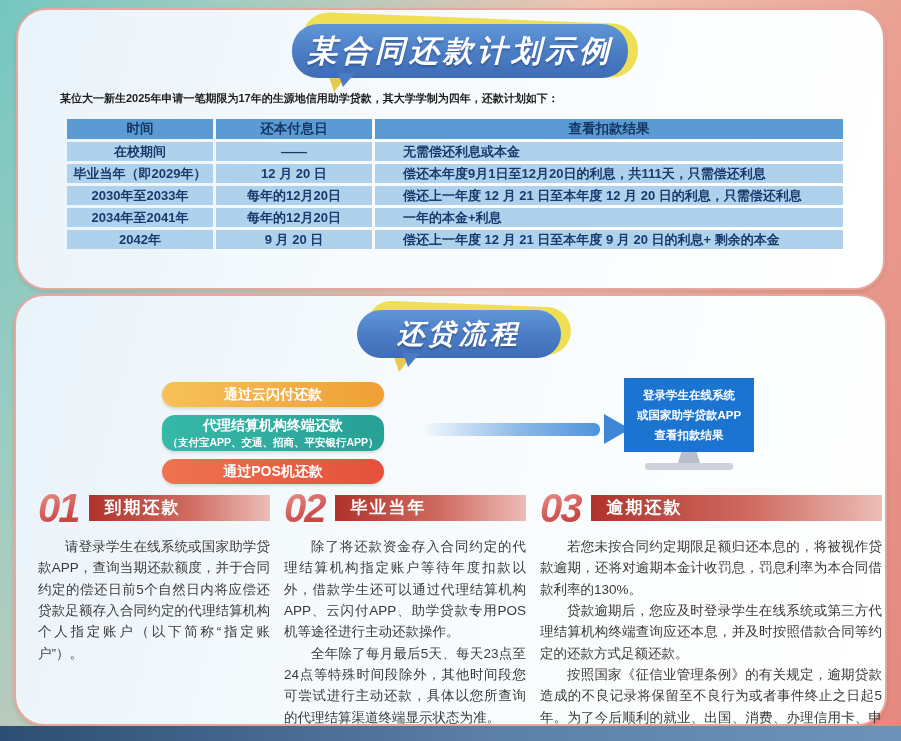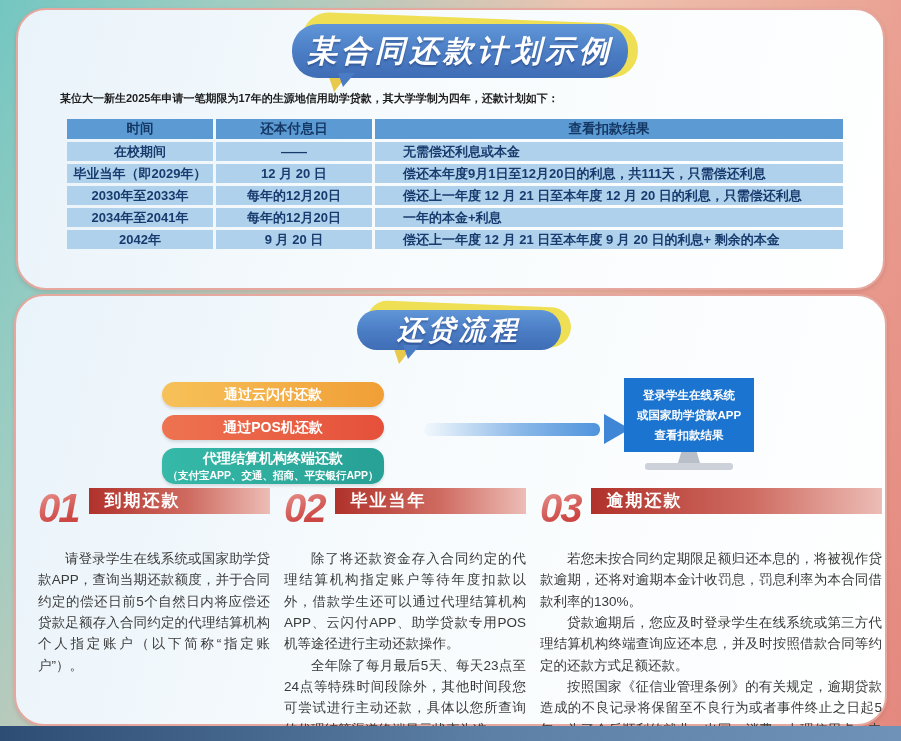--- a/index.html
+++ b/index.html
@@ -45,21 +45,21 @@
     border-left:6px solid transparent; border-right:14px solid transparent;
     border-top:18px solid #e8c94c;
   }
   .bubble .tail-b {
     position:absolute; left:46px; bottom:-9px; width:0; height:0;
     border-left:5px solid transparent; border-right:12px solid transparent;
     border-top:14px solid #4a7cc4;
   }
   .bubble1 { left:274px; top:14px; width:336px; height:54px; }
   .bubble1 .main span { font-size:30px; }
-  .bubble2 { left:341px; top:14px; width:204px; height:40px; }
+  .bubble2 { left:341px; top:14px; width:204px; height:48px; }
   .bubble2 .main span { font-size:27px; }
 
   .intro {
     position:absolute; left:42px; top:81px; width:800px;
     font-size:11px; font-weight:bold; color:#1d1d1d;
   }
 
   
   table.plan {
     position:absolute; left:46px; top:106px; width:782px;
@@ -116,21 +116,21 @@
     margin:0 auto; width:22px; height:11px; background:#b9bfc9;
     clip-path:polygon(15% 0,85% 0,100% 100%,0 100%);
   }
   .monitor .base { margin:0 auto; width:88px; height:7px; background:#cdd2da; border-radius:3px; }
 
   
   .col { position:absolute; top:192px; }
   .col.c-1 { left:22px;  width:232px; }
   .col.c-2 { left:268px; width:242px; }
   .col.c-3 { left:524px; width:342px; }
-  .col-head { display:flex; height:40px; margin-bottom:20px; }
+  .col-head { display:flex; align-items:center; height:40px; margin-bottom:8px; }
   .col-num {
     font-size:40px; font-weight:bold; font-style:italic; letter-spacing:-2px;
     background:linear-gradient(160deg,#eb9a94,#cc4643 70%);
     -webkit-background-clip:text; background-clip:text; color:transparent;
     padding-right:10px; line-height:1;
   }
   .col-bar {
     flex:1; height:26px; line-height:26px; padding-left:16px;
     color:#fff; font-size:17px; font-weight:bold; letter-spacing:2px;
     background:linear-gradient(90deg,#b0322b 0%,#cf6b61 55%,#ecbdb6 100%);
@@ -203,26 +203,26 @@
     <div class="main">
       <span>还贷流程</span>
     </div>
     <div class="tail-b"></div>
   </div>
 
   <div class="methods">
     <div class="method m1">
       <span>通过云闪付还款</span>
     </div>
-    <div class="method m2">
-      <span>通过POS机还款</span>
-    </div>
     <div class="method m3">
       <span>代理结算机构终端还款</span>
       <span class="sub">（支付宝APP、交通、招商、平安银行APP）</span>
+    </div>
+    <div class="method m2">
+      <span>通过POS机还款</span>
     </div>
   </div>
 
   <div class="flow-arrow">
     <div class="body"></div>
     <div class="head"></div>
   </div>
 
   <div class="monitor">
     <div class="frame">

